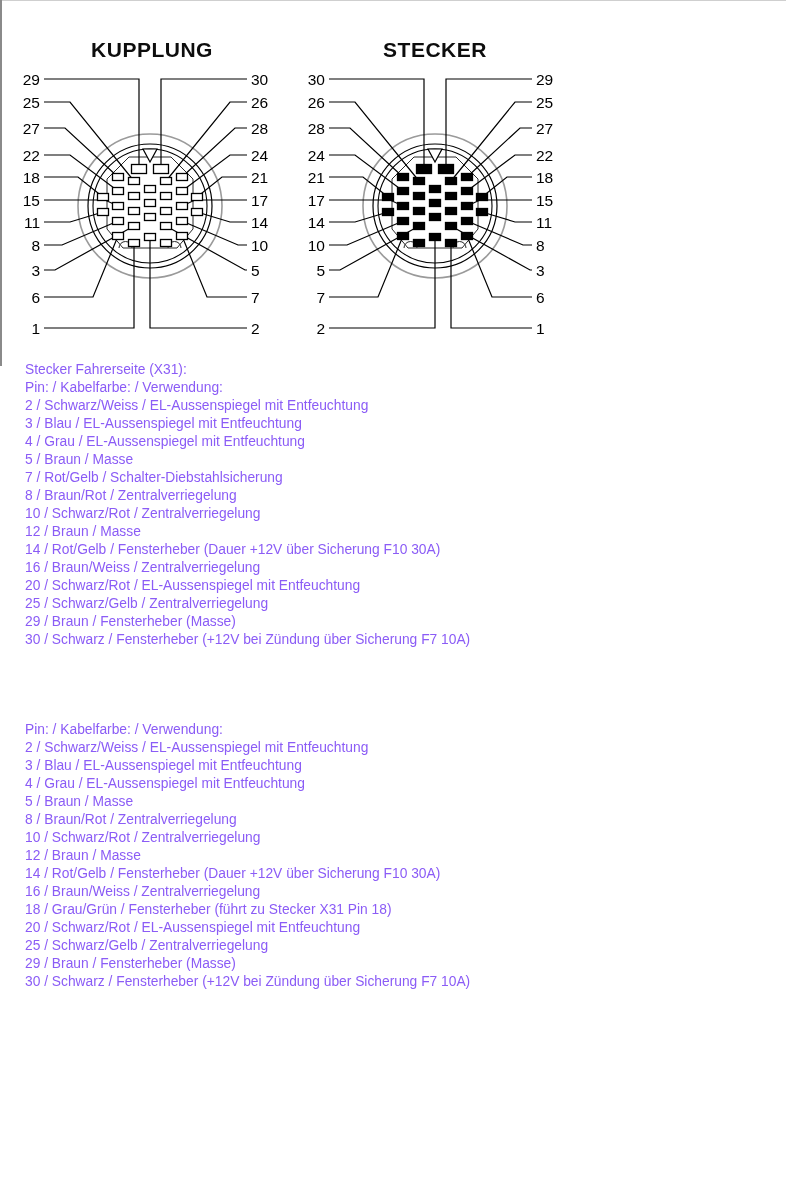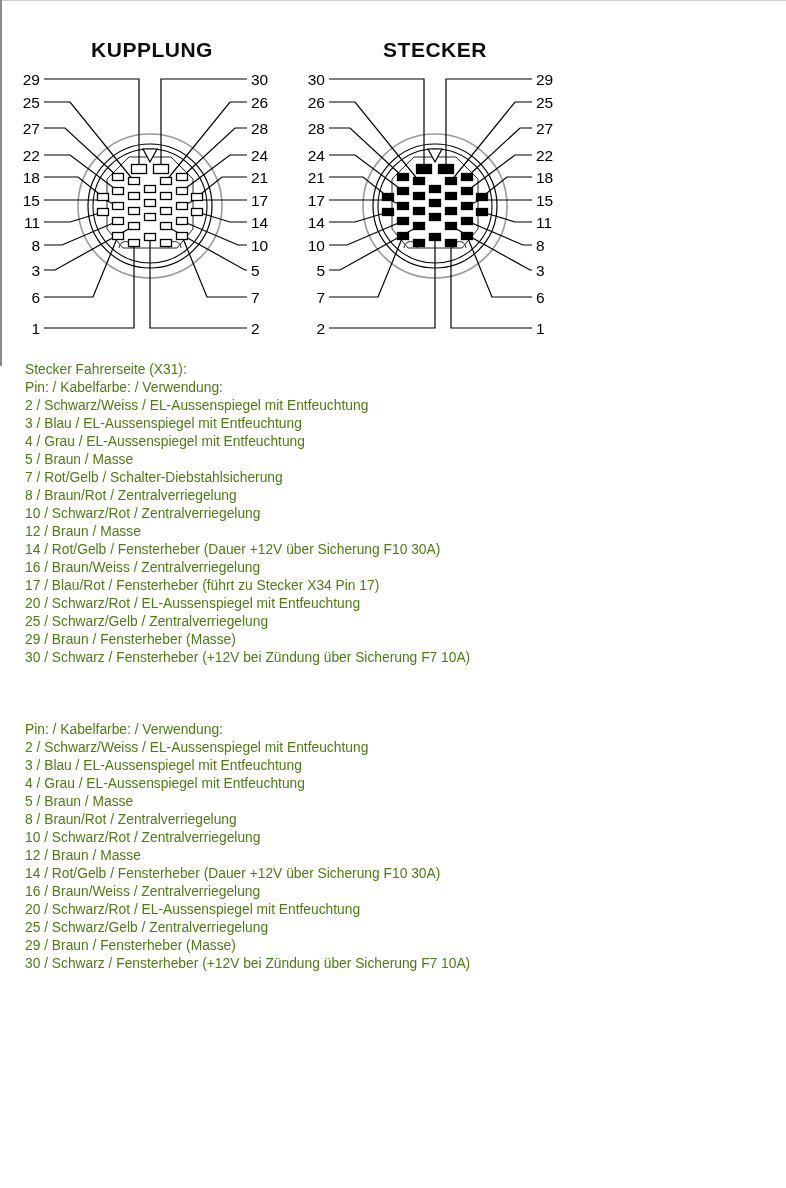--- a/index.html
+++ b/index.html
@@ -7,21 +7,21 @@
     position:relative; width:786px; height:1188px; background:#ffffff;
     overflow:hidden; font-family:"Liberation Sans",sans-serif;
   }
   .border-top{position:absolute;left:0;top:0;width:786px;height:1px;background:#cfcfcf;}
   .border-left{position:absolute;left:0;top:0;width:2px;height:366px;background:#8a8a8a;}
   .conn-title{
     position:absolute; top:38px; transform:translateX(-50%);
     font-size:21px; font-weight:bold; letter-spacing:0.5px; color:#0d0d0d; white-space:nowrap;
   }
   #diagram{position:absolute;left:0;top:0;}
-  .section{position:absolute;left:25px;color:#4d7c0f;font-size:13.8px;line-height:18px;white-space:nowrap;}
+  .section{position:absolute;left:25px;color:#8b5cf6;font-size:13.8px;line-height:18px;white-space:nowrap;}
   .section .line{height:18px;}
 </style>
 </head>
 <body>
 
 <div class="page">
   <div class="border-top"></div>
   <div class="border-left"></div>
 
   <svg id="diagram" width="786" height="356" viewBox="0 0 786 356">
@@ -215,39 +215,39 @@
         <div class="line">2 / Schwarz/Weiss / EL-Aussenspiegel mit Entfeuchtung</div>
         <div class="line">3 / Blau / EL-Aussenspiegel mit Entfeuchtung</div>
         <div class="line">4 / Grau / EL-Aussenspiegel mit Entfeuchtung</div>
         <div class="line">5 / Braun / Masse</div>
         <div class="line">7 / Rot/Gelb / Schalter-Diebstahlsicherung</div>
         <div class="line">8 / Braun/Rot / Zentralverriegelung</div>
         <div class="line">10 / Schwarz/Rot / Zentralverriegelung</div>
         <div class="line">12 / Braun / Masse</div>
         <div class="line">14 / Rot/Gelb / Fensterheber (Dauer +12V über Sicherung F10 30A)</div>
         <div class="line">16 / Braun/Weiss / Zentralverriegelung</div>
-        <div class="line">17 / Blau/Rot / Fensterheber (führt zu Stecker X34 Pin 17)</div>
         <div class="line">20 / Schwarz/Rot / EL-Aussenspiegel mit Entfeuchtung</div>
         <div class="line">25 / Schwarz/Gelb / Zentralverriegelung</div>
         <div class="line">29 / Braun / Fensterheber (Masse)</div>
         <div class="line">30 / Schwarz / Fensterheber (+12V bei Zündung über Sicherung F7 10A)</div>
       </div>
   </div>
 
   <div class="section" style="top:721px;">
     <div class="line">Pin: / Kabelfarbe: / Verwendung:</div>
     <div id="rows-1">
         <div class="line">2 / Schwarz/Weiss / EL-Aussenspiegel mit Entfeuchtung</div>
         <div class="line">3 / Blau / EL-Aussenspiegel mit Entfeuchtung</div>
         <div class="line">4 / Grau / EL-Aussenspiegel mit Entfeuchtung</div>
         <div class="line">5 / Braun / Masse</div>
         <div class="line">8 / Braun/Rot / Zentralverriegelung</div>
         <div class="line">10 / Schwarz/Rot / Zentralverriegelung</div>
         <div class="line">12 / Braun / Masse</div>
         <div class="line">14 / Rot/Gelb / Fensterheber (Dauer +12V über Sicherung F10 30A)</div>
         <div class="line">16 / Braun/Weiss / Zentralverriegelung</div>
+        <div class="line">18 / Grau/Grün / Fensterheber (führt zu Stecker X31 Pin 18)</div>
         <div class="line">20 / Schwarz/Rot / EL-Aussenspiegel mit Entfeuchtung</div>
         <div class="line">25 / Schwarz/Gelb / Zentralverriegelung</div>
         <div class="line">29 / Braun / Fensterheber (Masse)</div>
         <div class="line">30 / Schwarz / Fensterheber (+12V bei Zündung über Sicherung F7 10A)</div>
       </div>
   </div>
 </div>
 
 </body></html>

